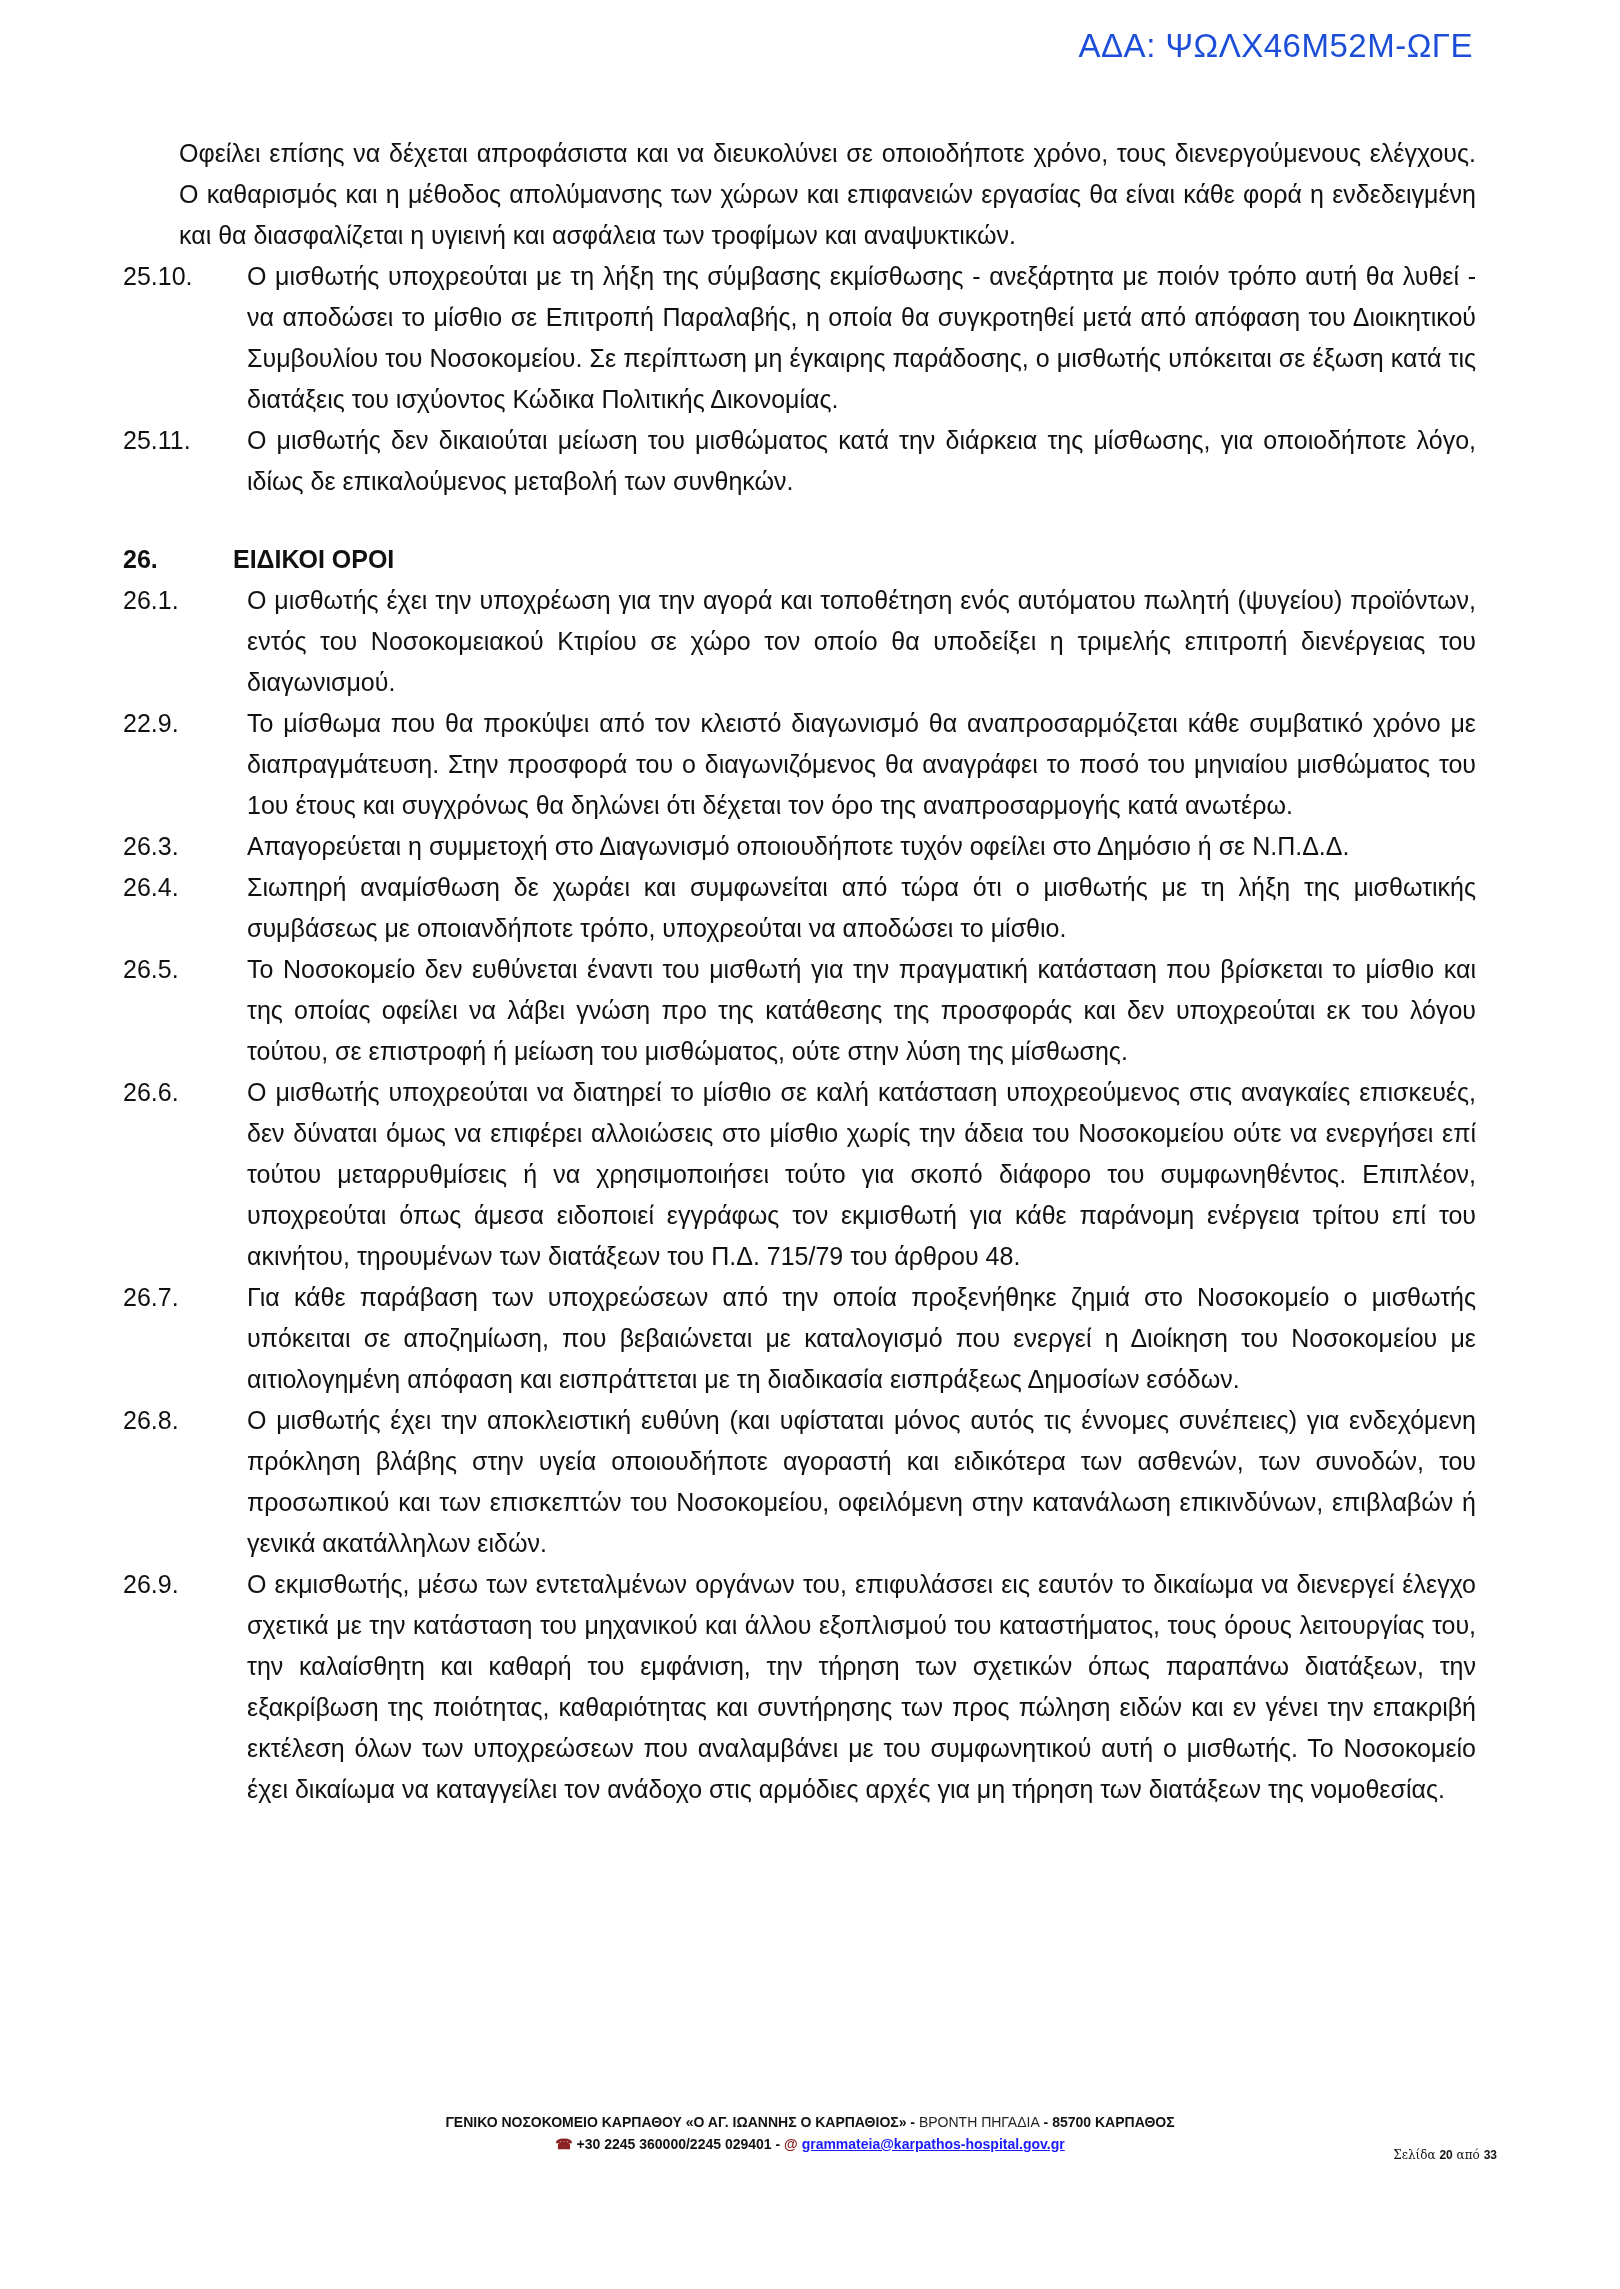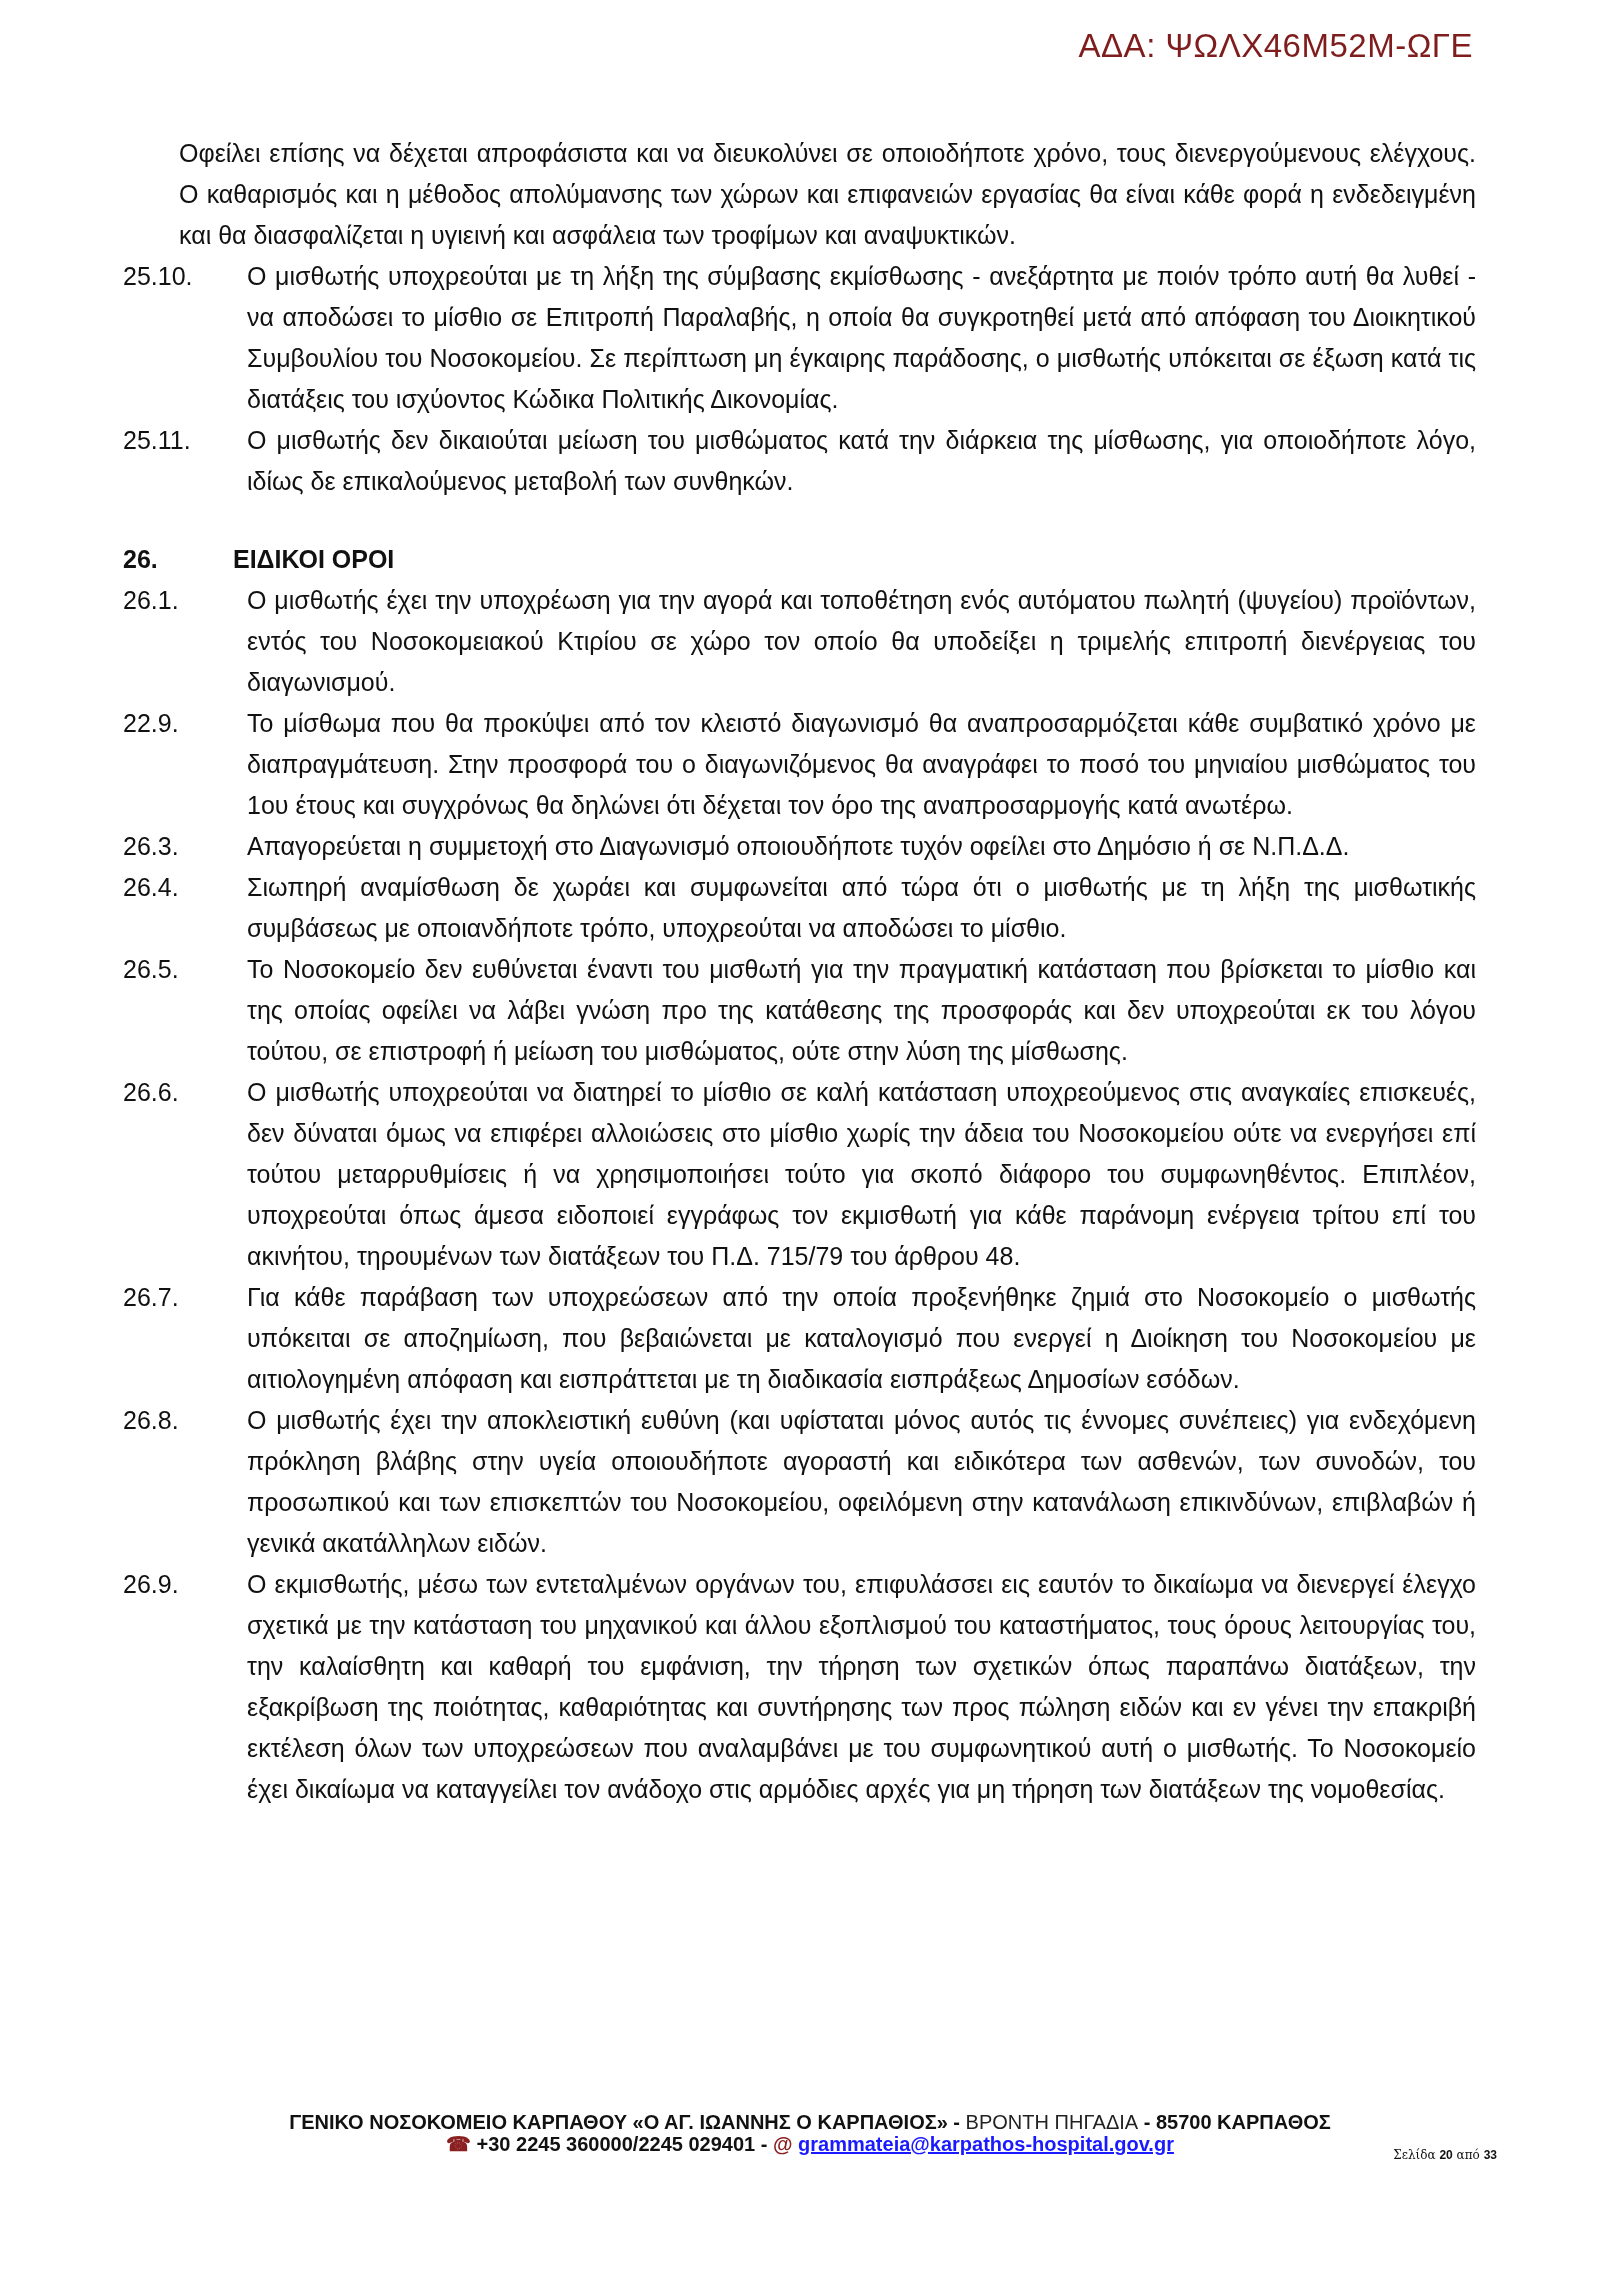--- a/index.html
+++ b/index.html
@@ -1,33 +1,33 @@
 <!DOCTYPE html>
 <html><head>
 <meta charset="utf-8">
 <style>
   html, body { margin: 0; padding: 0; background: #ffffff; }
   body { width: 1620px; height: 2290px; position: relative; overflow: hidden; color: #111; }
   .ada {
     position: absolute; top: 27.4px; right: 147px;
-    font-family: "Liberation Sans", sans-serif; font-size: 33px; letter-spacing: 0.5px; color: #7f1d1d;
+    font-family: "Liberation Sans", sans-serif; font-size: 33px; letter-spacing: 0.5px; color: #1d4ed8;
   }
   .content {
     position: absolute; left: 123px; top: 133px; width: 1353px;
     font-family: "Liberation Sans", sans-serif; font-size: 25px; line-height: 41px;
   }
   .para { display: flex; }
   .para .num { width: 110px; flex: 0 0 110px; }
   .para .txt { flex: 1; text-align: justify; text-align-last: left; margin-left: 14px; }
   .para.continuation .txt { margin-left: 56px; }
   .heading { display: flex; font-weight: bold; margin-top: 37px; }
   .heading .num { width: 110px; flex: 0 0 110px; }
   .footer {
     position: absolute; left: 0; right: 0; top: 2112px; text-align: center;
-    font-family: "Liberation Sans", sans-serif; font-size: 20px; line-height: 21.6px;
+    font-family: "Liberation Sans", sans-serif; font-size: 14px; line-height: 21.6px;
   }
   .footer .bold { font-weight: bold; }
   .footer .light { font-weight: normal; color: #222; }
   .footer .phone-icon, .footer .at-icon { color: #8b2020; font-weight: bold; }
   .footer a { color: #1a1aff; text-decoration: underline; font-weight: bold; }
   .pageno {
     position: absolute; right: 123px; top: 2148px;
     font-family: "DejaVu Serif", serif; font-size: 12px;
   }
   .pageno b { font-family: "Liberation Sans", sans-serif; }

